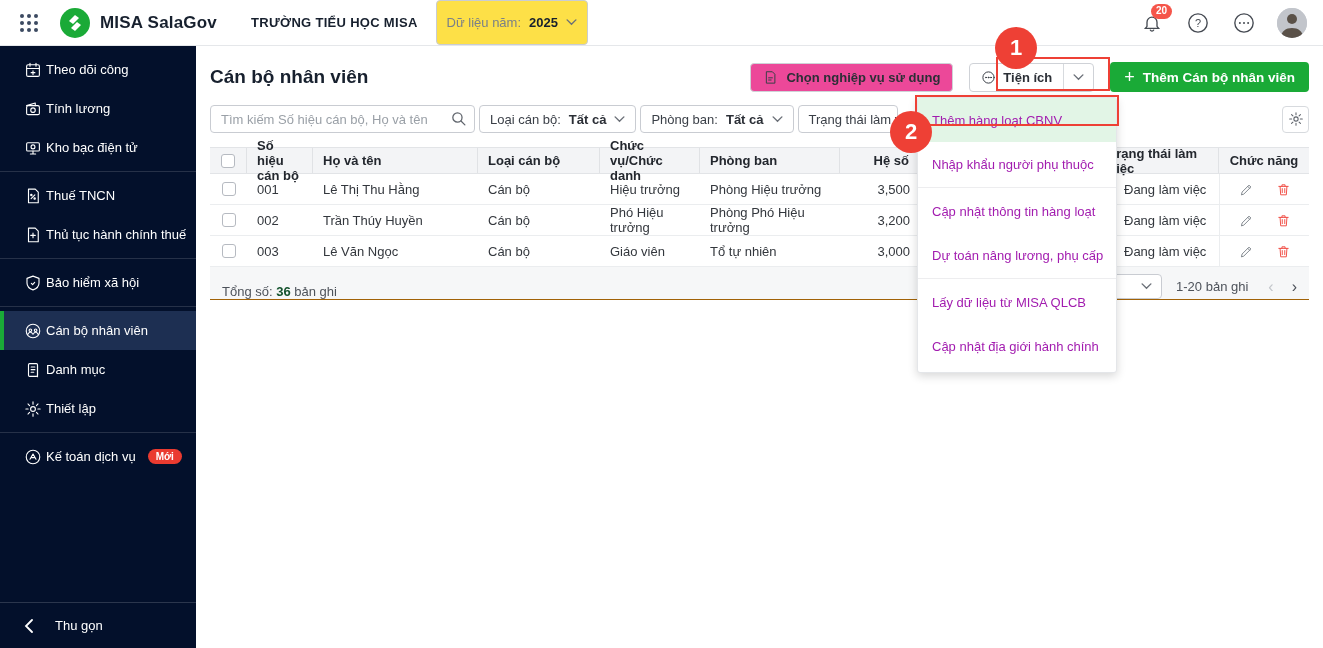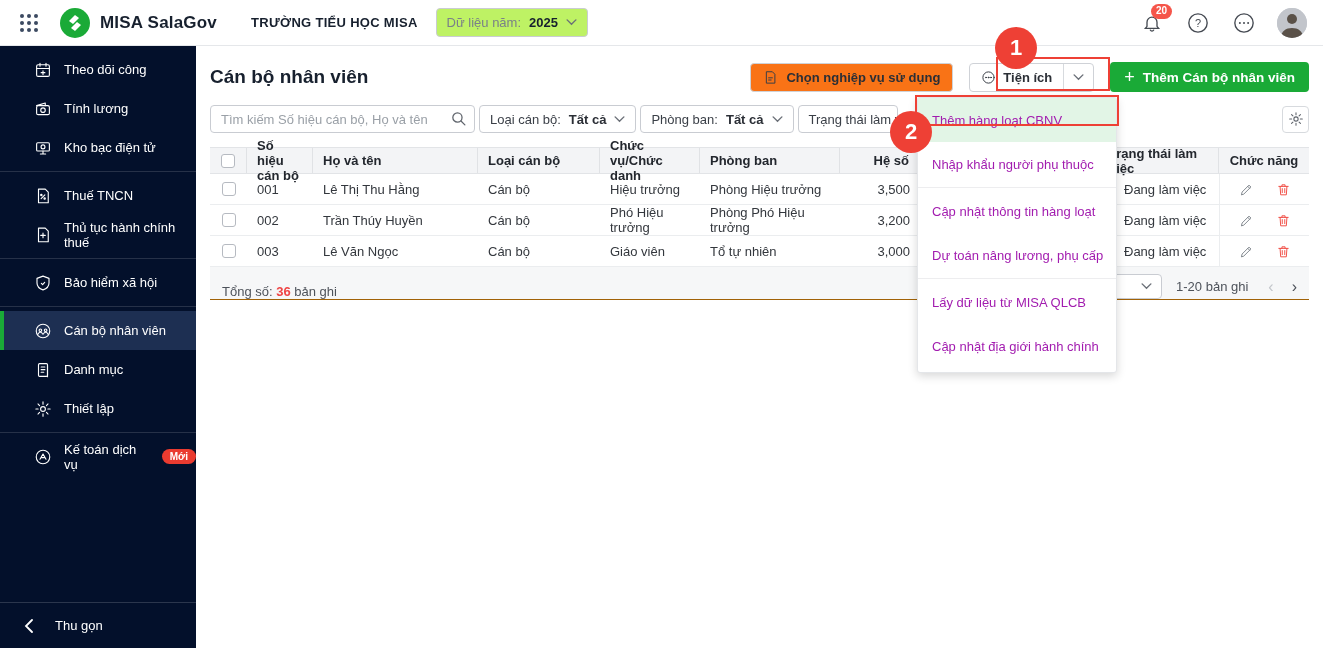--- a/index.html
+++ b/index.html
@@ -5,45 +5,45 @@
   * { margin:0; padding:0; box-sizing:border-box; }
   html,body { width:1323px; height:648px; overflow:hidden; }
   body { font-family:"Liberation Sans","DejaVu Sans",sans-serif; font-size:13px; color:#2b2f36; background:#fff; position:relative; }
 
   
   .topbar { height:46px; display:flex; align-items:center; padding:0 16px; background:#fff; border-bottom:1px solid #e5e7ea; position:relative; z-index:10; }
   .grid-btn { width:26px; height:26px; display:flex; align-items:center; justify-content:center; cursor:pointer; }
   .logo { width:30px; height:30px; margin-left:18px; }
   .brand { font-size:17px; font-weight:bold; color:#17202e; margin-left:10px; letter-spacing:.2px; }
   .org { font-size:13px; font-weight:bold; color:#17202e; margin-left:34px; letter-spacing:.3px; }
-  .year-select { display:flex; align-items:center; gap:8px; border:1px solid #c9ccd2; border-radius:4px; height:29px; padding:0 10px; margin-left:18px; cursor:pointer; background:#bef264; }
+  .year-select { display:flex; align-items:center; gap:8px; border:1px solid #c9ccd2; border-radius:4px; height:45px; padding:0 10px; margin-left:18px; cursor:pointer; background:#fde047; }
   .year-select .lbl { color:#7a8088; }
   .year-select .val { font-weight:bold; color:#17202e; }
   .top-right { margin-left:auto; display:flex; align-items:center; gap:20px; }
   .icon-btn { position:relative; width:26px; height:26px; display:flex; align-items:center; justify-content:center; cursor:pointer; }
   .badge { position:absolute; top:-6px; left:12px; background:#f5554a; color:#fff; font-size:10px; font-weight:bold; border-radius:9px; padding:1.5px 5px; line-height:1.2; }
   .avatar { width:30px; height:30px; border-radius:50%; background:#c9ccd2; overflow:hidden; cursor:pointer; }
 
   
   .sidebar { position:absolute; left:0; top:46px; bottom:0; width:196px; background:#03102b; color:#fff; z-index:10; }
   .sgroup { padding:4px 0; }
   .sgroup + .sgroup { border-top:1px solid rgba(255,255,255,.14); }
-  .sitem { display:flex; align-items:center; gap:12px; height:39px; padding-left:34px; cursor:pointer; font-size:13px; position:relative; }
+  .sitem { display:flex; align-items:center; gap:4px; height:39px; padding-left:24px; cursor:pointer; font-size:13px; position:relative; }
   .sitem.active { background:#1d2f52; }
   .sitem.active::before { content:""; position:absolute; left:0; top:0; bottom:0; width:4px; background:#1aaa37; }
   .si { width:18px; height:18px; stroke:#fff; fill:none; stroke-width:1.5; stroke-linecap:round; stroke-linejoin:round; flex:0 0 18px; }
   .new-badge { background:#ea3b30; color:#fff; font-size:10px; font-weight:bold; border-radius:9px; padding:2px 8px; margin-left:8px; }
   .collapse-bar { position:absolute; left:0; right:0; bottom:0; height:46px; border-top:1px solid rgba(255,255,255,.16); display:flex; align-items:center; gap:22px; padding-left:24px; cursor:pointer; }
 
   
   .main { position:absolute; left:196px; top:46px; right:0; bottom:0; background:#fff; padding:0 14px; }
   .title-row { display:flex; align-items:center; padding-top:16px; }
   .page-title { font-size:19px; font-weight:bold; color:#17202e; }
   .toolbar { margin-left:auto; display:flex; align-items:center; gap:16px; }
-  .btn { display:flex; align-items:center; gap:8px; height:29px; border:1px solid #cfd2d7; border-radius:4px; background:#f97316; padding:0 12px; font-size:13px; color:#2b2f36; font-weight:bold; cursor:pointer; }
+  .btn { display:flex; align-items:center; gap:8px; height:29px; border:1px solid #cfd2d7; border-radius:4px; background:#ec4899; padding:0 12px; font-size:13px; color:#2b2f36; font-weight:bold; cursor:pointer; }
   .bi { width:15px; height:15px; stroke:#3a3f47; fill:none; stroke-width:1.6; stroke-linecap:round; stroke-linejoin:round; }
   .split-btn { display:flex; align-items:stretch; height:29px; border:1px solid #cfd2d7; border-radius:4px; background:#fff; overflow:hidden; }
   .split-btn .seg { display:flex; align-items:center; gap:7px; padding:0 11px; font-weight:bold; cursor:pointer; }
   .split-btn .seg.caret { border-left:1px solid #d7dade; padding:0 9px; }
   .btn-green { display:flex; align-items:center; gap:8px; height:30px; background:#1aaa37; border:none; border-radius:4px; color:#fff; font-size:13.5px; font-weight:bold; padding:0 14px; cursor:pointer; }
   .plus { font-size:18px; font-weight:normal; line-height:1; }
 
   
   .filter-row { display:flex; align-items:center; gap:4px; margin-top:13px; }
   .search-box { position:relative; width:265px; height:28px; }
@@ -75,21 +75,21 @@
   .col-act { flex:0 0 90px; justify-content:center; gap:22px; }
   .t-row .col-status, .t-row .col-act { border-left:1px solid #ebedef; }
   .checkbox { width:14px; height:14px; border:1.5px solid #b6bac1; border-radius:3px; background:#fff; cursor:pointer; }
   .dot { width:7px; height:7px; border-radius:50%; background:#1aaa37; margin-right:7px; flex:0 0 7px; }
   .ai { width:15px; height:15px; fill:none; stroke-width:1.5; stroke-linecap:round; stroke-linejoin:round; cursor:pointer; }
   .pencil { stroke:#7a8088; }
   .trash { stroke:#f0483f; }
 
   
   .t-foot { display:flex; align-items:flex-end; height:33px; background:#f6f7f8; border-bottom:1px solid #a16207; padding:0 12px; color:#4d525a; font-size:13px; }
-  .t-foot b { color:#ef4444;margin-top:13px; }
+  .t-foot b { color:#14532d;margin-top:13px; }
   .foot-right { margin-left:auto; display:flex; align-items:center; gap:14px; }
   .pp-select { display:flex; align-items:center; justify-content:space-between; width:74px; height:25px; background:#fff; border:1px solid #c9ccd2; border-radius:4px; padding:0 9px; cursor:pointer; }
   .pager { display:flex; align-items:center; gap:18px; margin-left:6px; }
   .chev { font-size:16px; cursor:pointer; }
   .chev.disabled { color:#c3c6cb; }
 
   
   .dropdown { position:absolute; left:917px; top:97px; width:200px; background:#fff; border:1px solid #e4e6e9; border-radius:3px; box-shadow:0 3px 10px rgba(0,0,0,.16); z-index:40; padding-bottom:4px; }
   .m-item { height:44px; display:flex; align-items:center; padding:0 14px; cursor:pointer; white-space:nowrap; color:#a21caf; }
   .m-item.highlight { background:#e2f5e6; }

